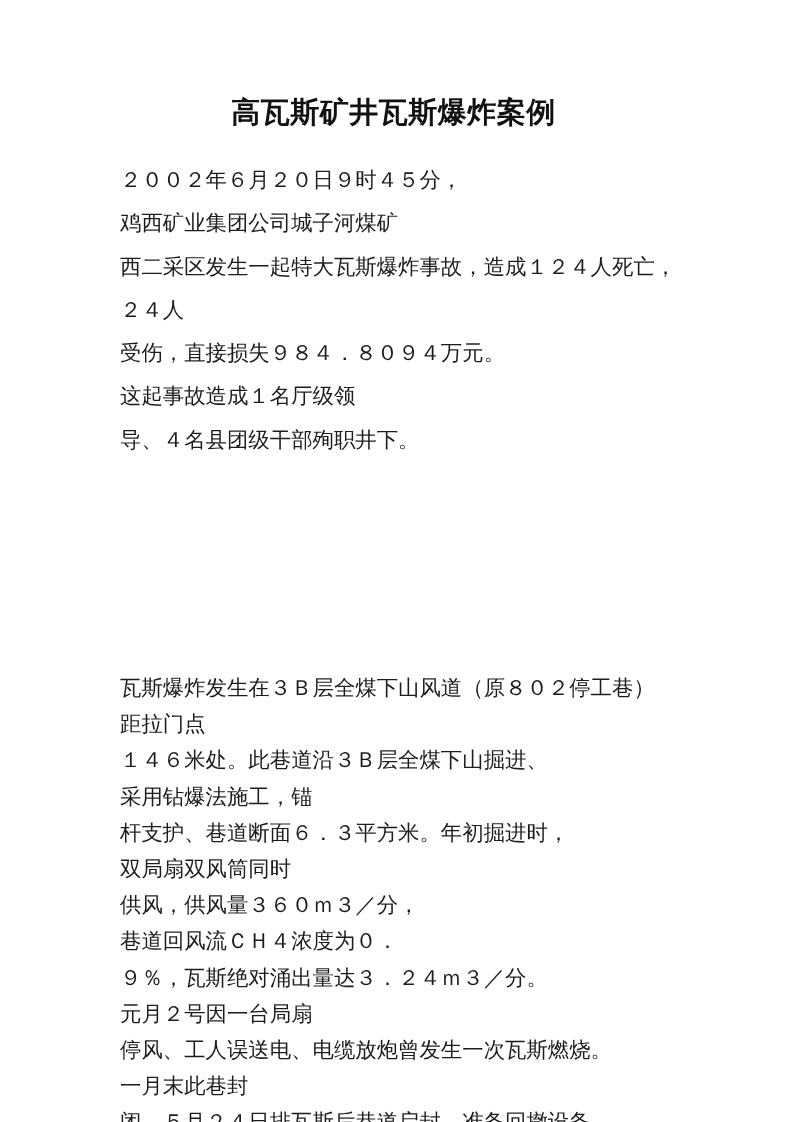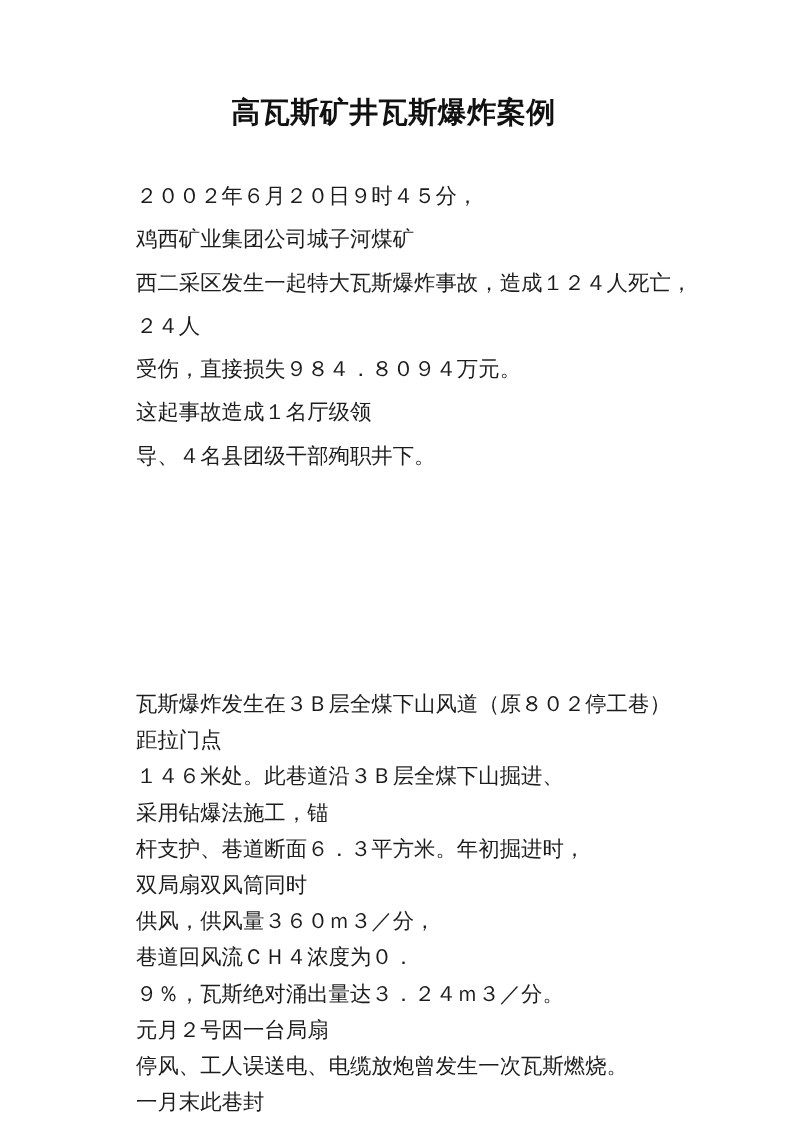--- a/index.html
+++ b/index.html
@@ -26,21 +26,21 @@
     font-size: 29px;
     line-height: 40px;
     font-weight: bold;
     color: #111111;
     letter-spacing: 0.5px;
   }
   .text-block {
     position: absolute;
     left: 120px;
     width: 572px;
-    margin: 16px;
+    margin: 0;
     white-space: pre-wrap;
     font-weight: normal;
     text-align: left;
     word-break: keep-all;
   }
   .intro {
     top: 159px;
     font-size: 21.4px;
     line-height: 43.3px;
   }

